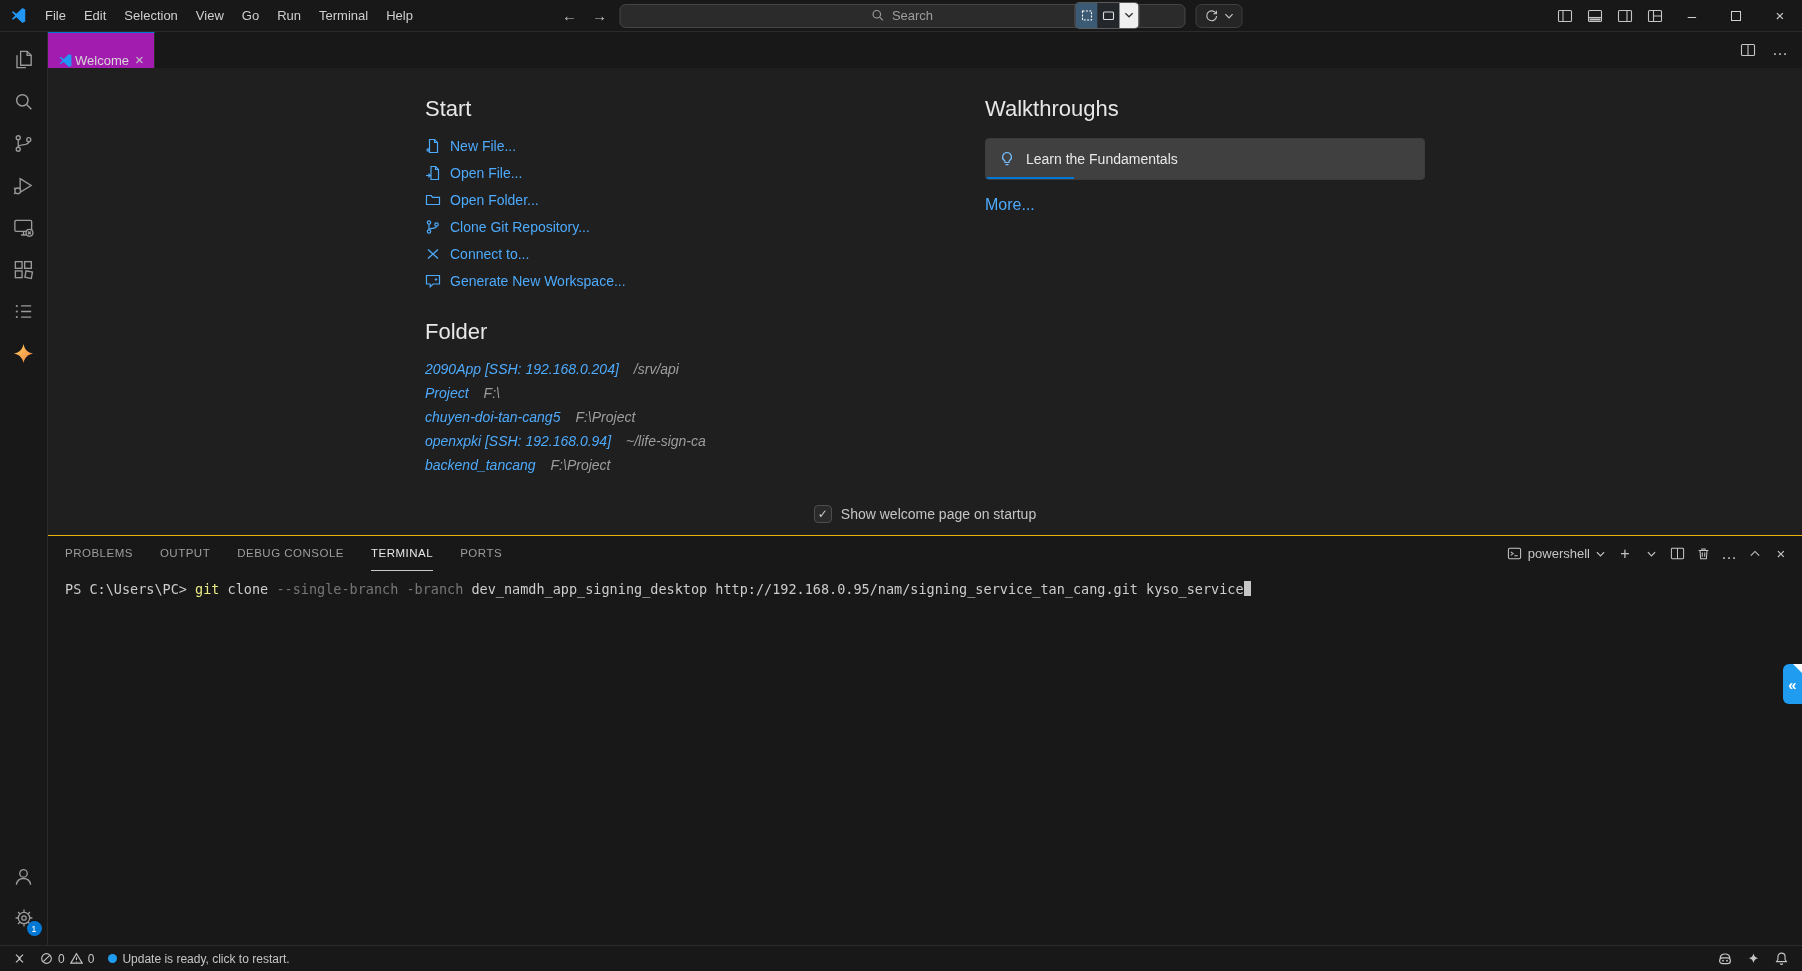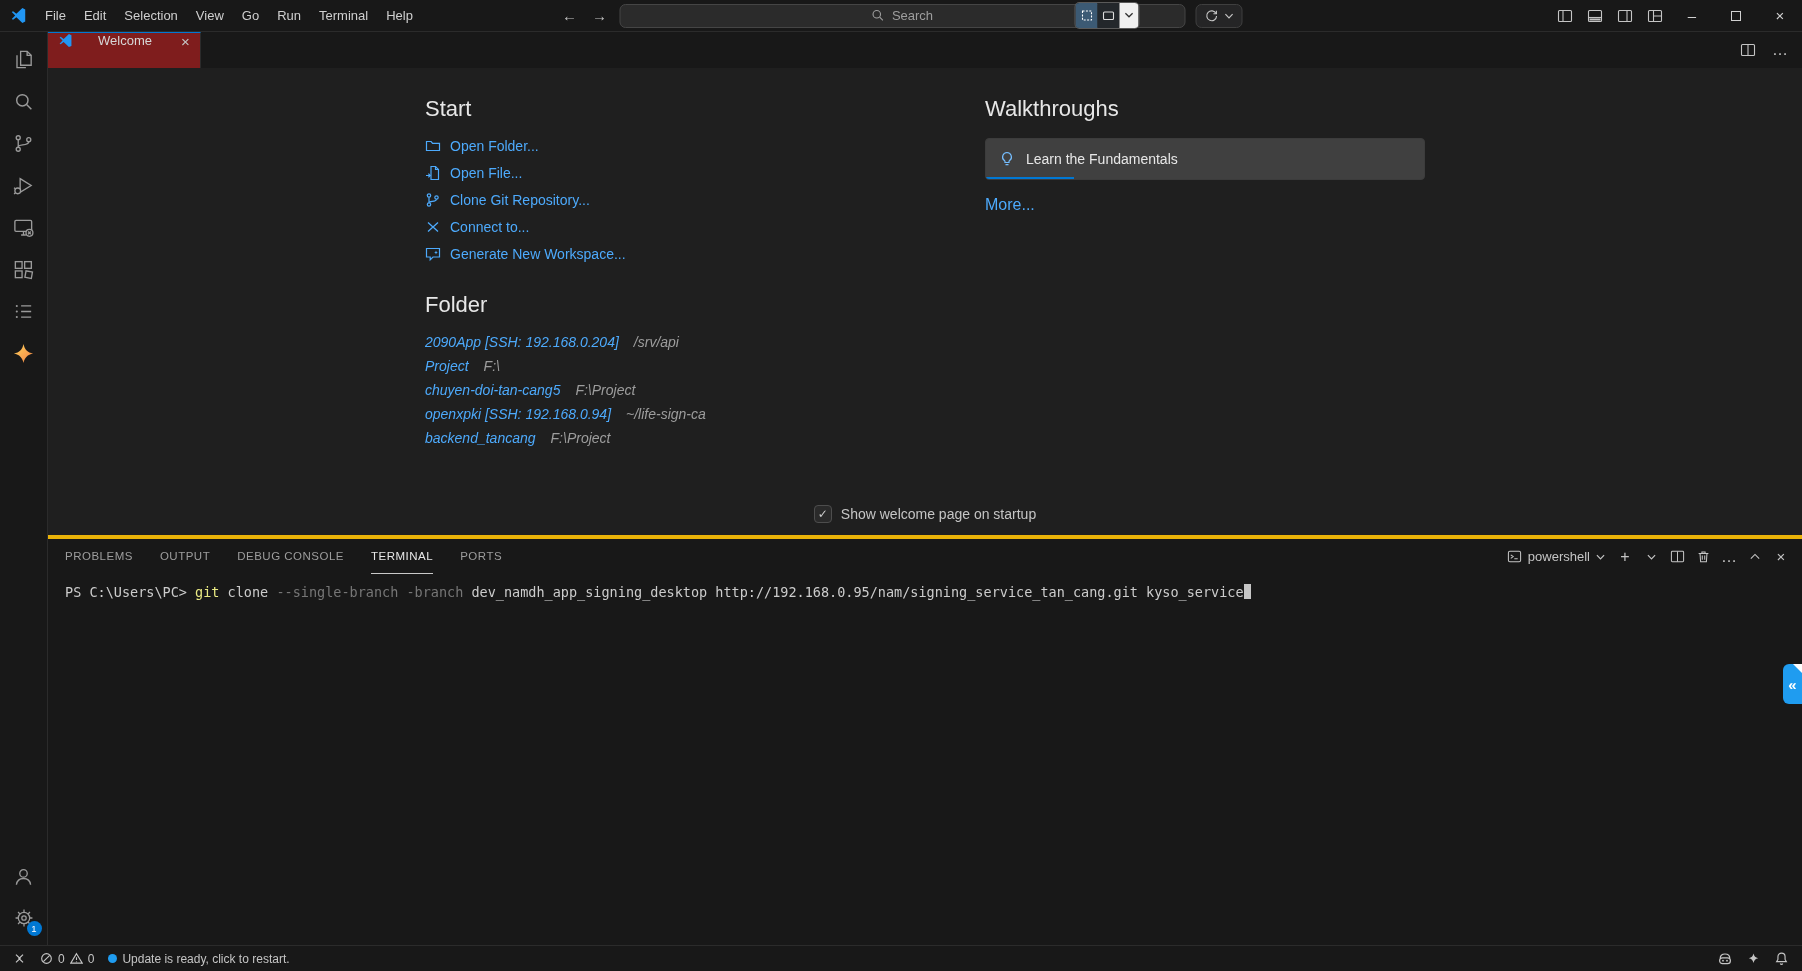--- a/index.html
+++ b/index.html
@@ -45,21 +45,21 @@
   .act-bottom { margin-top:auto; display:flex; flex-direction:column; align-items:center; }
   .badge { position:absolute; right:4px; bottom:3px; min-width:15px; height:15px; border-radius:8px;
            background:#0078d4; color:#fff; font-size:9.5px; display:flex; align-items:center;
            justify-content:center; padding:0 2px; }
 
   .main-col { flex:1; display:flex; flex-direction:column; min-width:0; }
 
   
   .editor-area { flex:1; display:flex; flex-direction:column; min-height:0; background:#1f1f1f; }
   .tabbar { height:36px; background:#181818; display:flex; align-items:stretch; }
-  .tab { display:flex; align-items:flex-start; gap:25px; padding:0 10px; background:#7f1d1d;
+  .tab { display:flex; align-items:flex-end; gap:2px; padding:0 10px; background:#a21caf;
          border-right:1px solid #2b2b2b; border-top:1px solid #0078d4; color:#d7d7d7; font-size:13px;
          cursor:pointer; }
   .tab-close { font-size:15px; color:#c5c5c5; margin-left:4px; }
   .ed-actions { margin-left:auto; display:flex; align-items:center; gap:16px; padding:0 14px; color:#c5c5c5; }
 
   .welcome { flex:1; position:relative; display:flex; justify-content:center; padding-top:28px; overflow:hidden; }
   .w-inner { display:flex; gap:90px; }
   .col-l { width:470px; }
   .col-r { width:440px; }
   .w-head { font-size:22px; font-weight:500; color:#e7e7e7; margin:0 0 16px; }
@@ -74,21 +74,21 @@
              display:flex; align-items:center; gap:11px; padding:0 13px; color:#e7e7e7; font-size:14px;
              overflow:hidden; cursor:pointer; }
   .wt-progress { position:absolute; left:0; bottom:0; height:2px; background:#0078d4; width:0; }
   .more-link { display:inline-block; margin-top:16px; color:#4daafc; font-size:16px; cursor:pointer; }
   .startup { position:absolute; left:0; right:0; bottom:12px; display:flex; align-items:center;
              justify-content:center; gap:9px; font-size:14px; color:#c5c5c5; }
   .checkbox { width:18px; height:18px; border:1px solid #4d4d4d; border-radius:4px; background:#2a2a2a;
               display:flex; align-items:center; justify-content:center; font-size:12px; color:#ccc; cursor:pointer; }
 
   
-  .panel { flex:0 0 410px; background:#181818; border-top:4px solid #eab308; display:flex; flex-direction:column; }
+  .panel { flex:0 0 410px; background:#181818; border-top:1px solid #eab308; display:flex; flex-direction:column; }
   .panel-header { height:35px; display:flex; align-items:center; padding:0 8px 0 17px; }
   .p-tab { margin-right:27px; font-size:11.5px; letter-spacing:.5px; color:#9d9d9d; line-height:33px;
            border-bottom:1px solid transparent; cursor:pointer; }
   .p-tab.active { color:#e7e7e7; border-bottom-color:#c9c9c9; }
   .p-actions { margin-left:auto; display:flex; align-items:center; color:#c5c5c5; }
   .p-btn { width:26px; height:26px; display:flex; align-items:center; justify-content:center; border-radius:4px;
            cursor:pointer; }
   .shell-btn { display:flex; align-items:center; gap:6px; padding:0 7px; font-size:13px; cursor:pointer; }
   .term-body { flex:1; padding:9px 0 0 17px; font-family:"DejaVu Sans Mono","Liberation Mono",monospace;
                font-size:13.5px; line-height:19px; color:#cccccc; }
@@ -348,34 +348,44 @@
         </div>
 
         <div class="welcome">
           <div class="w-inner">
             <div class="col-l">
               <div class="w-head">Start</div>
               <div class="start-list">
                 <div class="start-link">
                   <svg width="16" height="16" viewBox="0 0 16 16">
                       <g fill="none" stroke="currentColor" stroke-width="1.2">
-                        <path d="M1.5 12.5v-9h4.6l1.5 1.8h6.9v7.2z"></path>
+                        <path d="M4.5 1.5h5l3 3v10h-8z"></path>
+                        <path d="M9.5 1.5v3h3"></path>
+                        <path d="M3 10v4M1 12h4"></path>
                       </g>
                     </svg>
-                  <span>Open Folder...</span>
+                  <span>New File...</span>
                 </div>
                 <div class="start-link">
                   <svg width="16" height="16" viewBox="0 0 16 16">
                       <g fill="none" stroke="currentColor" stroke-width="1.2">
                         <path d="M6 1.5h4.5l3 3v10H6z"></path>
                         <path d="M10.5 1.5v3h3"></path>
                         <path d="M1 10.5h4M3.4 8.7l1.8 1.8-1.8 1.8"></path>
                       </g>
                     </svg>
                   <span>Open File...</span>
+                </div>
+                <div class="start-link">
+                  <svg width="16" height="16" viewBox="0 0 16 16">
+                      <g fill="none" stroke="currentColor" stroke-width="1.2">
+                        <path d="M1.5 12.5v-9h4.6l1.5 1.8h6.9v7.2z"></path>
+                      </g>
+                    </svg>
+                  <span>Open Folder...</span>
                 </div>
                 <div class="start-link">
                   <svg width="16" height="16" viewBox="0 0 16 16">
                       <g fill="none" stroke="currentColor" stroke-width="1.2">
                         <circle cx="4" cy="3.5" r="1.7"></circle>
                         <circle cx="4" cy="12.5" r="1.7"></circle>
                         <circle cx="11.5" cy="5.5" r="1.7"></circle>
                         <path d="M4 5.2v5.6M11.5 7.2c0 3-7.5 1.6-7.5 3.6"></path>
                       </g>
                     </svg>

